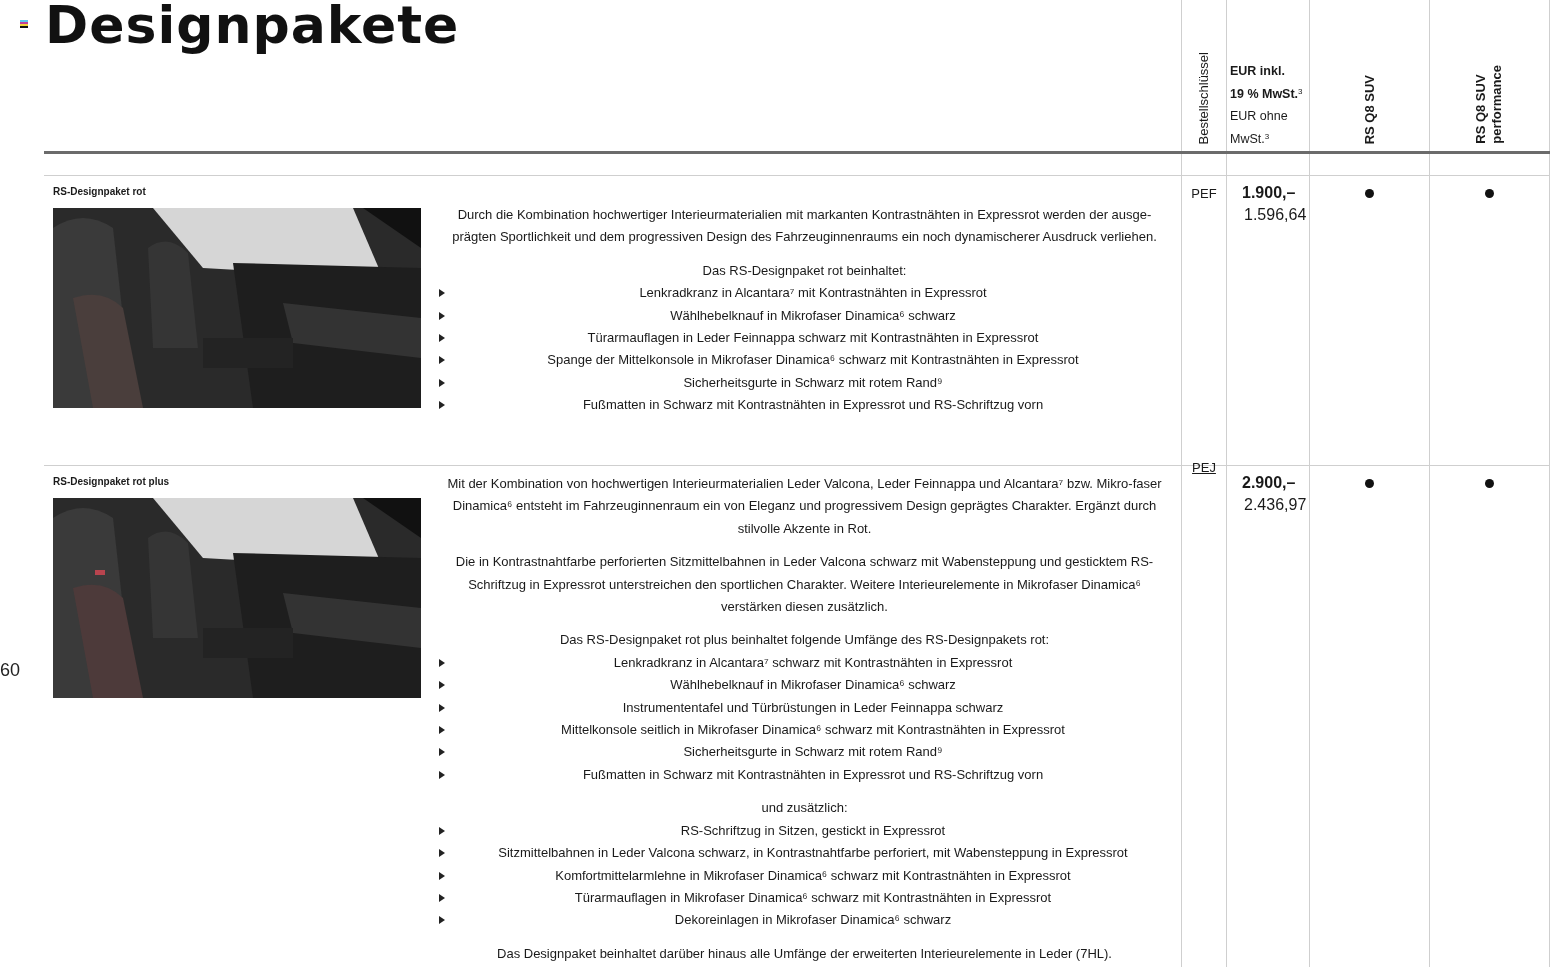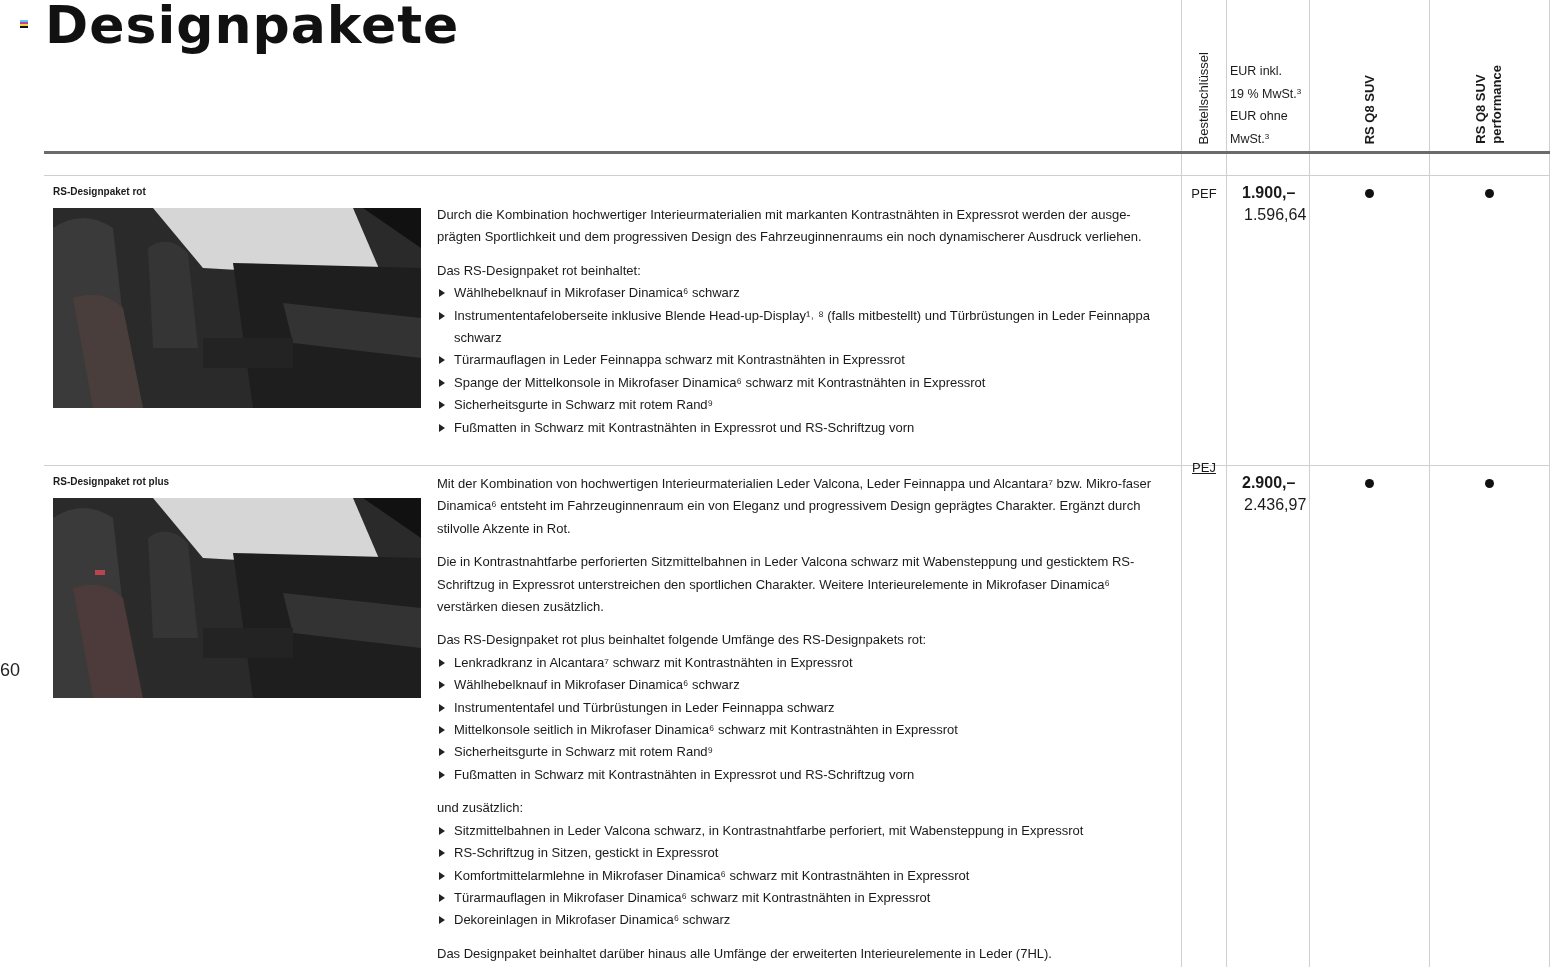--- a/index.html
+++ b/index.html
@@ -9,27 +9,27 @@
   .title { position:absolute; left:45px; top:-12px; font-family:"DejaVu Sans", sans-serif; font-weight:bold; font-size:52px; letter-spacing:1px; color:#111; margin:0; line-height:74px; }
   .page-num { position:absolute; left:0; top:660px; font-size:18px; color:#222; }
 
   .hdr-rule { position:absolute; left:44px; top:151px; width:1506px; height:3px; background:#6b6b6b; }
   .vline { position:absolute; top:0; width:1px; background:#cfcfcf; }
 
   .colhead { position:absolute; top:0; height:150px; }
   .vert { position:absolute; bottom:6px; writing-mode:vertical-rl; transform:rotate(180deg); font-size:13px; line-height:16px; white-space:nowrap; }
   .vert.bold { font-weight:bold; font-size:13px; }
   .price-head { position:absolute; left:1230px; top:60px; font-size:12.5px; line-height:22.5px; }
-  .price-head b { font-weight:normal; }
+  .price-head b { font-weight:bold; }
   sup { font-size:8px; vertical-align:4px; line-height:0; }
 
   .row-top { position:absolute; left:44px; width:1506px; height:1px; background:#cfcfcf; }
   .pkg-name { position:absolute; left:53px; font-weight:bold; font-size:10px; }
   .pkg-img { position:absolute; left:53px; width:368px; height:200px; overflow:hidden; background:#d9d9d9; }
-  .desc { position:absolute; left:437px; width:735px; font-size:13px; line-height:22.4px; }
+  .desc { position:absolute; left:437px; width:735px; font-size:13px; line-height:22.4px;text-align:center; }
   .desc p { margin:0; }
   .desc .gap { height:11px; }
   .desc ul { list-style:none; margin:0; padding:0; }
   .desc li { position:relative; padding-left:17px; }
   .desc li::before { content:""; position:absolute; left:2px; top:7px; border-left:6px solid #222; border-top:4px solid transparent; border-bottom:4px solid transparent; }
   .code { position:absolute; left:1183px; width:42px; text-align:center; font-size:13px; }
   .price { position:absolute; left:1230px; width:78px; font-size:16px; line-height:22px; }
   .price .inkl { font-weight:bold; padding-left:12px; }
   .price .ohne { padding-left:14px; }
   .dot { position:absolute; width:9px; height:9px; border-radius:50%; background:#111; }
@@ -84,22 +84,22 @@
     <path d="M20,90 Q50,80 70,100 L90,200 L40,200 Z" fill="#4a3e3c"></path>
     <path d="M95,40 Q115,25 135,45 L145,140 L100,140 Z" fill="#353535"></path>
     <rect x="150" y="130" width="90" height="30" fill="#232323"></rect>
   </svg>
 </div>
 <div class="desc" style="top:204px;">
   <p>Durch die Kombination hochwertiger Interieurmaterialien mit markanten Kontrastnähten in Expressrot werden der ausge-prägten Sportlichkeit und dem progressiven Design des Fahrzeuginnenraums ein noch dynamischerer Ausdruck verliehen.</p>
   <div class="gap"></div>
   <p>Das RS-Designpaket rot beinhaltet:</p>
   <ul>
+    <li>Lenkradkranz in Alcantara⁷ mit Kontrastnähten in Expressrot</li>
     <li>Wählhebelknauf in Mikrofaser Dinamica⁶ schwarz</li>
-    <li>Instrumententafeloberseite inklusive Blende Head-up-Display¹˒ ⁸ (falls mitbestellt) und Türbrüstungen in Leder Feinnappa schwarz</li>
     <li>Türarmauflagen in Leder Feinnappa schwarz mit Kontrastnähten in Expressrot</li>
     <li>Spange der Mittelkonsole in Mikrofaser Dinamica⁶ schwarz mit Kontrastnähten in Expressrot</li>
     <li>Sicherheitsgurte in Schwarz mit rotem Rand⁹</li>
     <li>Fußmatten in Schwarz mit Kontrastnähten in Expressrot und RS-Schriftzug vorn</li>
   </ul>
 </div>
 <div class="code" style="top:186px;">PEF</div>
 <div class="price" style="top:182px;">
   <div class="inkl">1.900,–</div>
   <div class="ohne">1.596,64</div>
@@ -133,22 +133,22 @@
     <li>Lenkradkranz in Alcantara⁷ schwarz mit Kontrastnähten in Expressrot</li>
     <li>Wählhebelknauf in Mikrofaser Dinamica⁶ schwarz</li>
     <li>Instrumententafel und Türbrüstungen in Leder Feinnappa schwarz</li>
     <li>Mittelkonsole seitlich in Mikrofaser Dinamica⁶ schwarz mit Kontrastnähten in Expressrot</li>
     <li>Sicherheitsgurte in Schwarz mit rotem Rand⁹</li>
     <li>Fußmatten in Schwarz mit Kontrastnähten in Expressrot und RS-Schriftzug vorn</li>
   </ul>
   <div class="gap"></div>
   <p>und zusätzlich:</p>
   <ul>
+    <li>RS-Schriftzug in Sitzen, gestickt in Expressrot</li>
     <li>Sitzmittelbahnen in Leder Valcona schwarz, in Kontrastnahtfarbe perforiert, mit Wabensteppung in Expressrot</li>
-    <li>RS-Schriftzug in Sitzen, gestickt in Expressrot</li>
     <li>Komfortmittelarmlehne in Mikrofaser Dinamica⁶ schwarz mit Kontrastnähten in Expressrot</li>
     <li>Türarmauflagen in Mikrofaser Dinamica⁶ schwarz mit Kontrastnähten in Expressrot</li>
     <li>Dekoreinlagen in Mikrofaser Dinamica⁶ schwarz</li>
   </ul>
   <div class="gap"></div>
   <p>Das Designpaket beinhaltet darüber hinaus alle Umfänge der erweiterten Interieurelemente in Leder (7HL).</p>
 </div>
 <div class="code" style="top:460px;text-decoration:underline;">PEJ</div>
 <div class="price" style="top:472px;">
   <div class="inkl">2.900,–</div>

